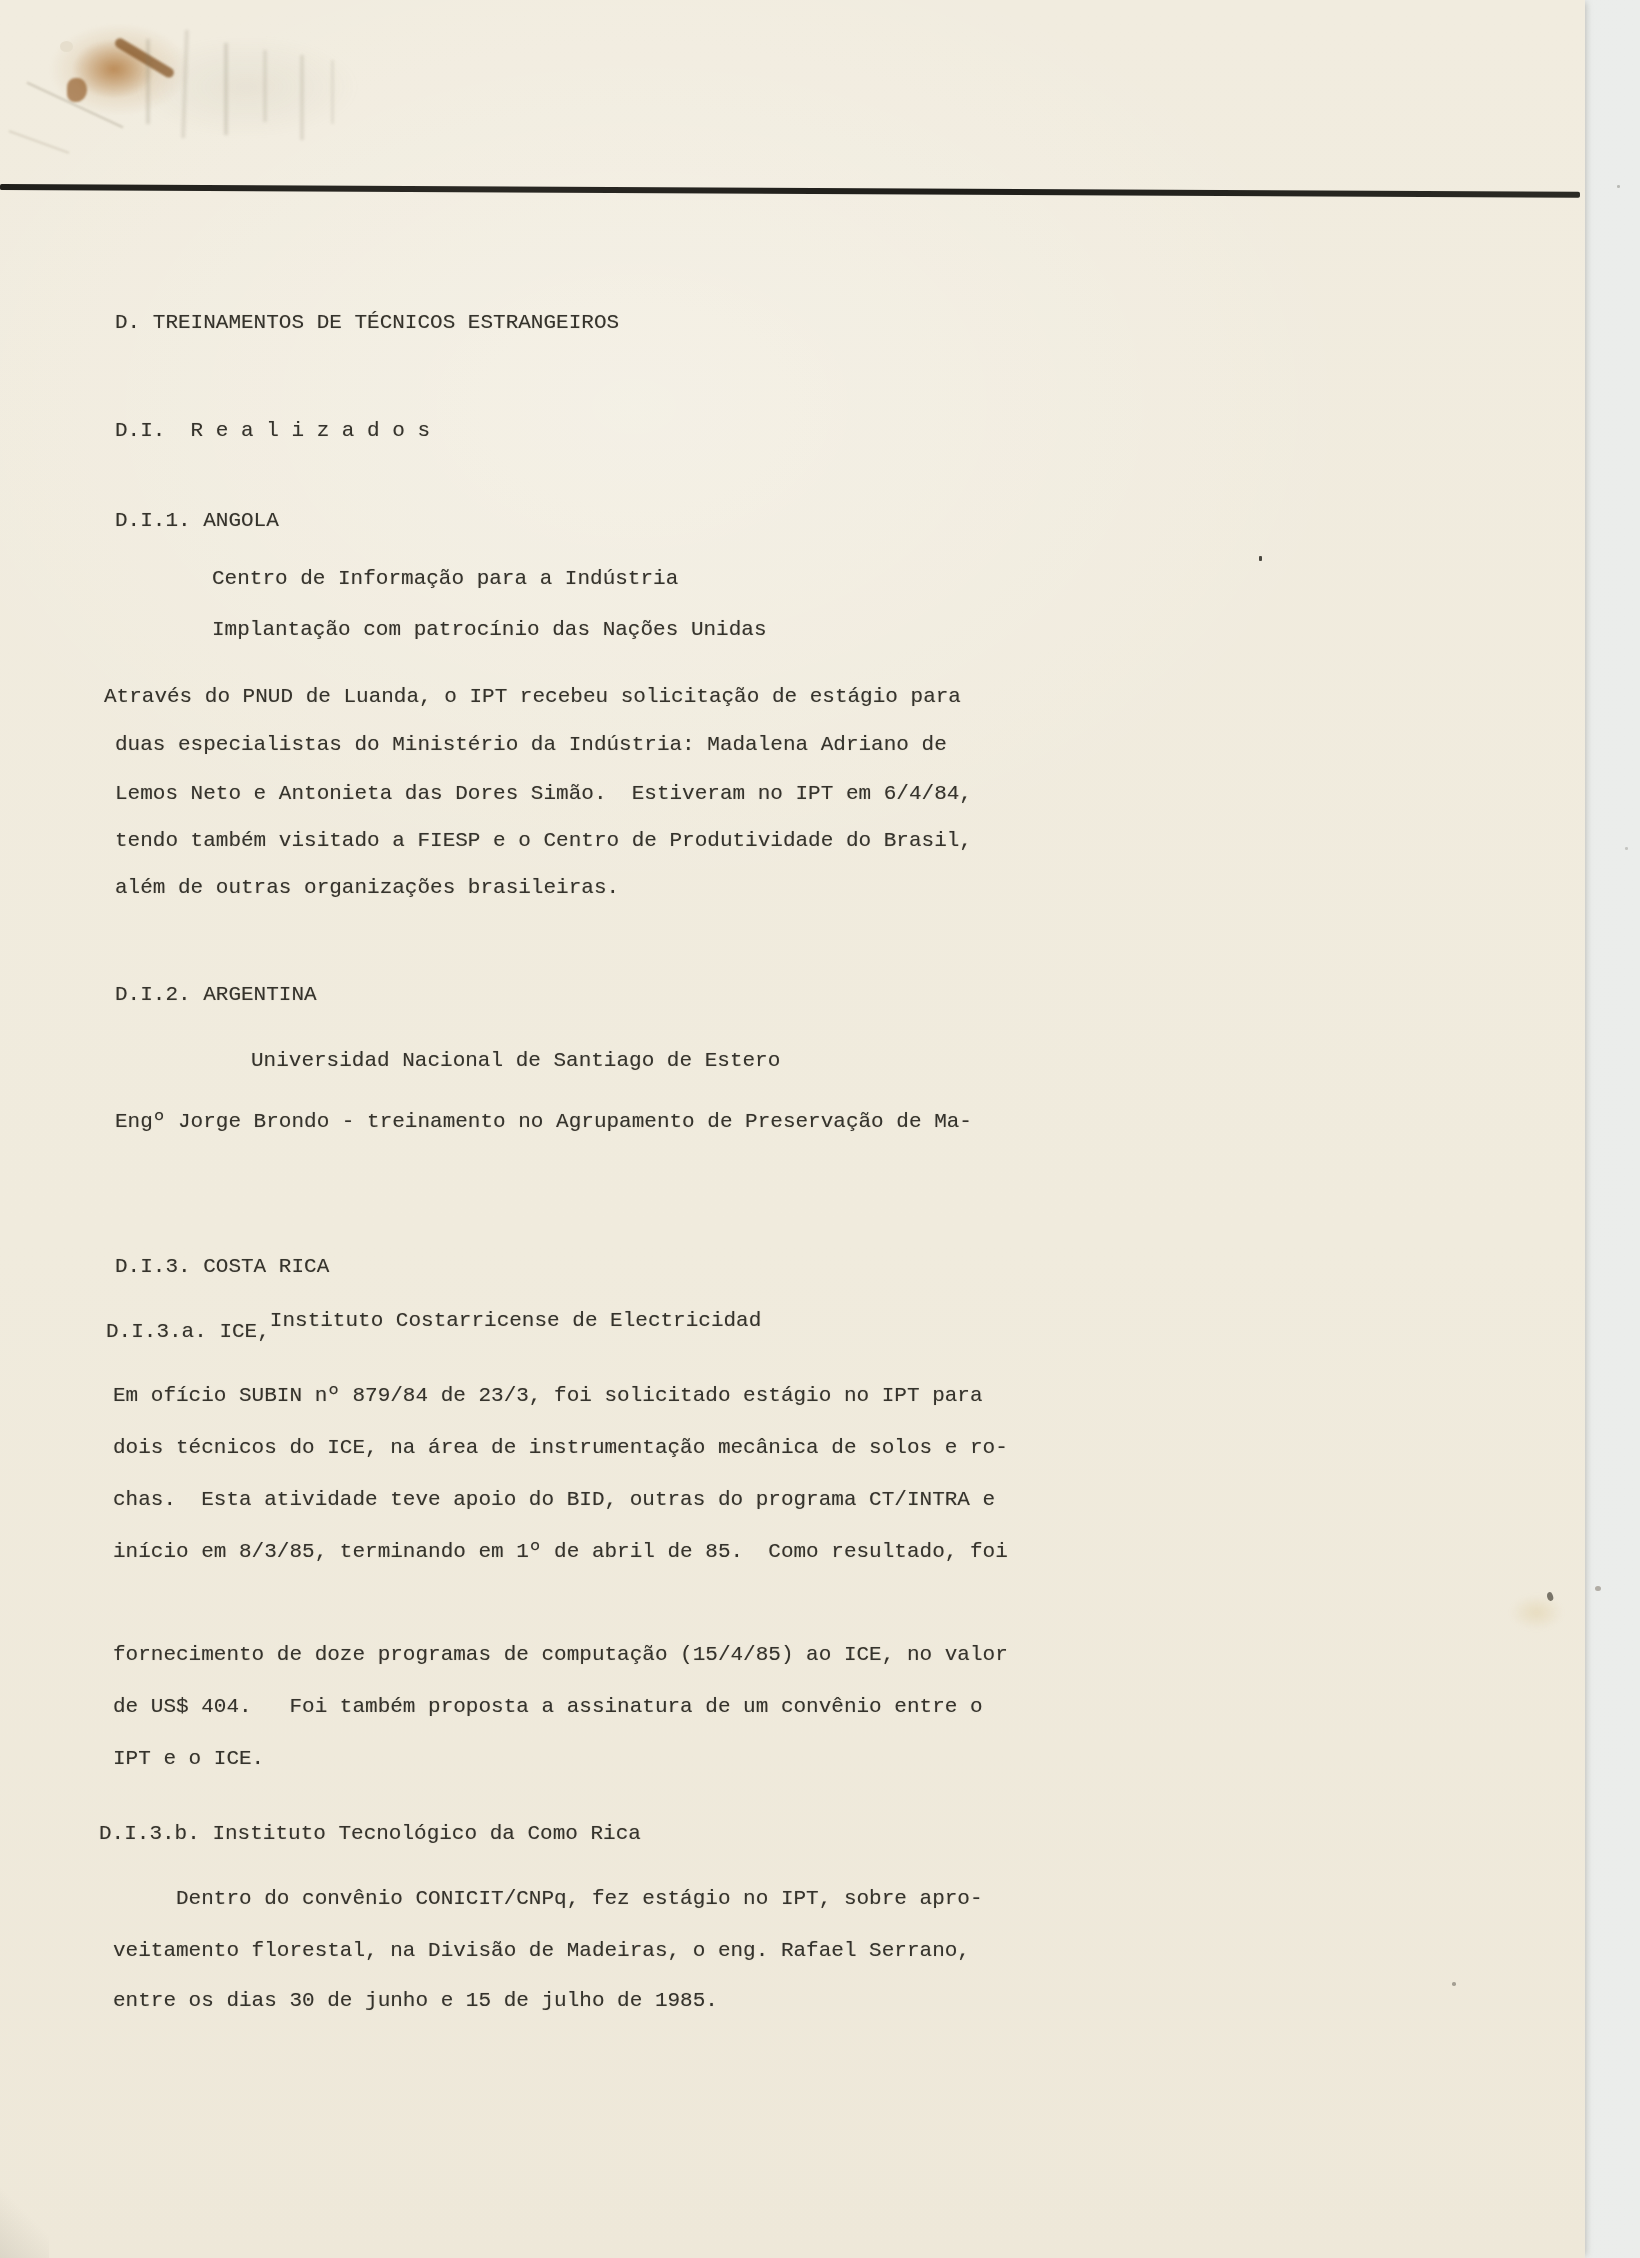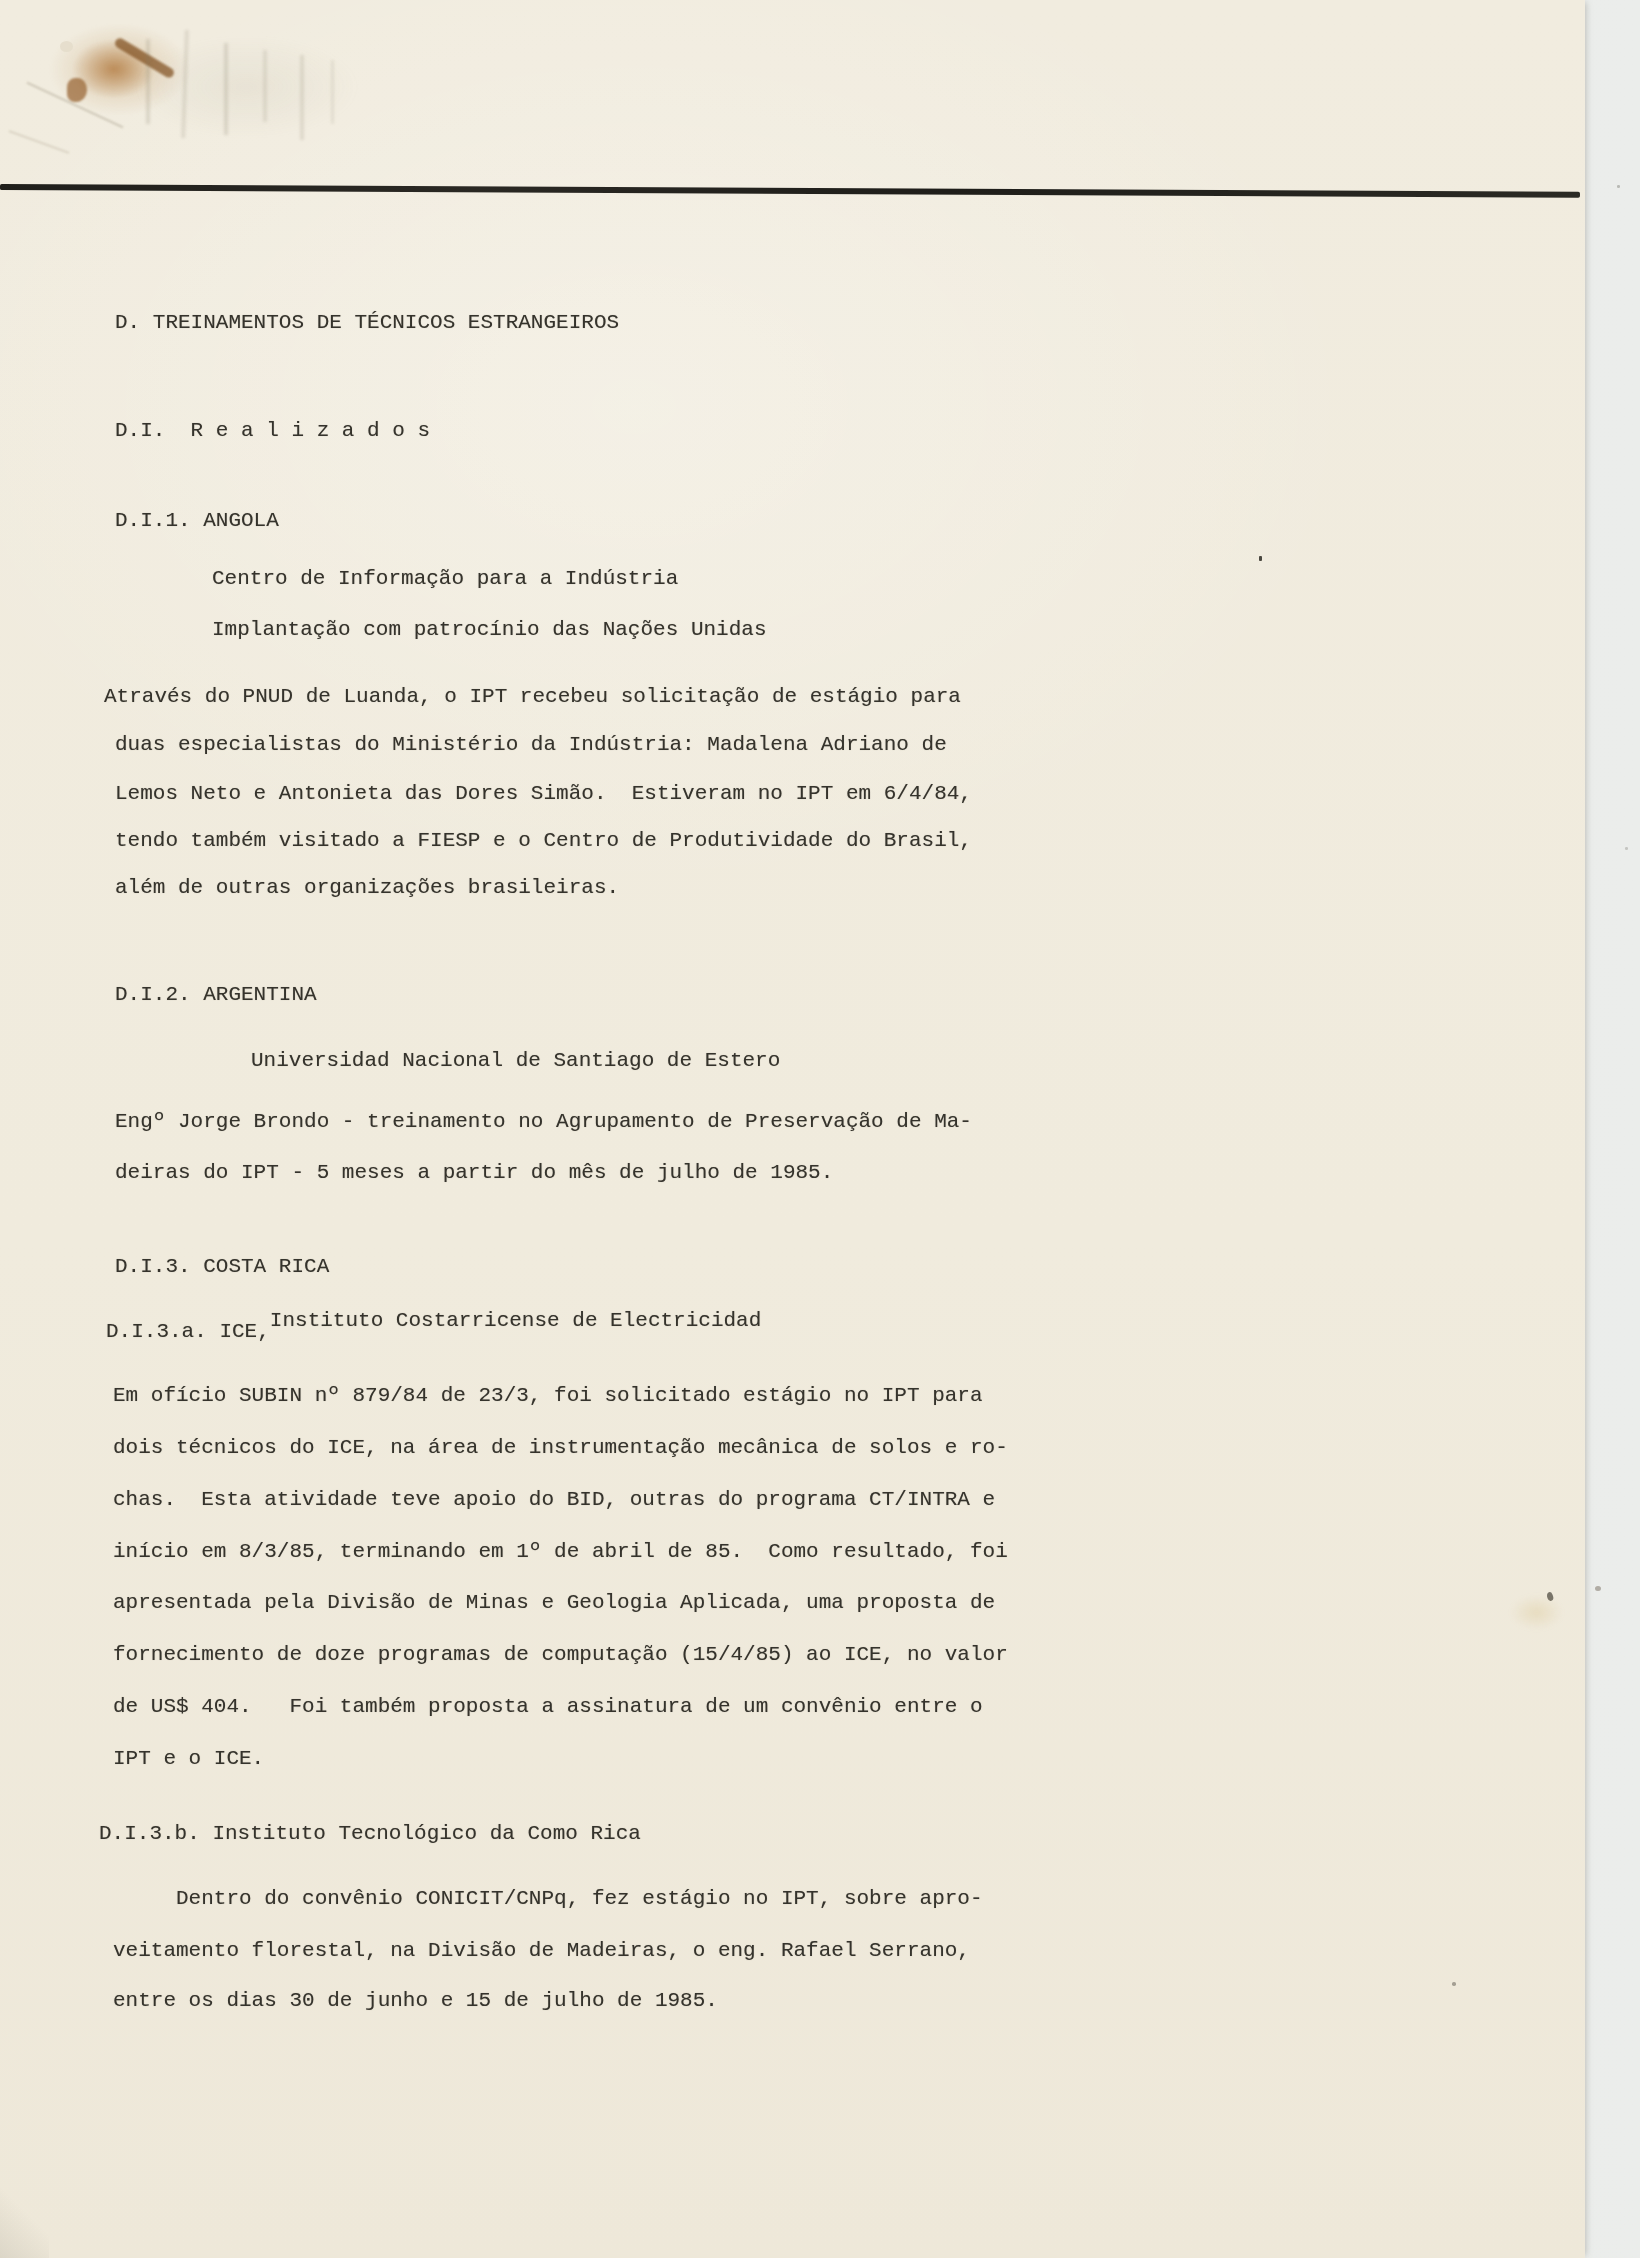--- a/index.html
+++ b/index.html
@@ -104,30 +104,28 @@
   <div class="tline" style="left:212px;top:615px">Implantação com patrocínio das Nações Unidas</div>
   <div class="tline" style="left:104px;top:682px">Através do PNUD de Luanda, o IPT recebeu solicitação de estágio para</div>
   <div class="tline" style="left:115px;top:730px">duas especialistas do Ministério da Indústria: Madalena Adriano de</div>
   <div class="tline" style="left:115px;top:779px">Lemos Neto e Antonieta das Dores Simão.  Estiveram no IPT em 6/4/84,</div>
   <div class="tline" style="left:115px;top:826px">tendo também visitado a FIESP e o Centro de Produtividade do Brasil,</div>
   <div class="tline" style="left:115px;top:873px">além de outras organizações brasileiras.</div>
 
   <div class="tline" style="left:115px;top:980px">D.I.2. ARGENTINA</div>
   <div class="tline" style="left:251px;top:1046px">Universidad Nacional de Santiago de Estero</div>
   <div class="tline" style="left:115px;top:1107px">Engº Jorge Brondo - treinamento no Agrupamento de Preservação de Ma-</div>
-  <div class="tline" style="left:115px;top:1158px">deiras do IPT - 5 meses a partir do mês de julho de 1985.</div>
 
   <div class="tline" style="left:115px;top:1252px">D.I.3. COSTA RICA</div>
 
   <div class="tline" style="left:106px;top:1317px"><span>D.I.3.a. ICE,</span><span class="raised">Instituto Costarricense de Electricidad</span></div>
   <div class="tline" style="left:113px;top:1381px">Em ofício SUBIN nº 879/84 de 23/3, foi solicitado estágio no IPT para</div>
   <div class="tline" style="left:113px;top:1433px">dois técnicos do ICE, na área de instrumentação mecânica de solos e ro-</div>
   <div class="tline" style="left:113px;top:1485px">chas.  Esta atividade teve apoio do BID, outras do programa CT/INTRA e</div>
   <div class="tline" style="left:113px;top:1537px">início em 8/3/85, terminando em 1º de abril de 85.  Como resultado, foi</div>
-  <div class="tline" style="left:113px;top:1588px">apresentada pela Divisão de Minas e Geologia Aplicada, uma proposta de</div>
   <div class="tline" style="left:113px;top:1640px">fornecimento de doze programas de computação (15/4/85) ao ICE, no valor</div>
   <div class="tline" style="left:113px;top:1692px">de US$ 404.   Foi também proposta a assinatura de um convênio entre o</div>
   <div class="tline" style="left:113px;top:1744px">IPT e o ICE.</div>
 
   <div class="tline" style="left:99px;top:1819px">D.I.3.b. Instituto Tecnológico da Como Rica</div>
   <div class="tline" style="left:113px;top:1936px">veitamento florestal, na Divisão de Madeiras, o eng. Rafael Serrano,</div>
   <div class="tline" style="left:113px;top:1884px">     Dentro do convênio CONICIT/CNPq, fez estágio no IPT, sobre apro-</div>
   <div class="tline" style="left:113px;top:1986px">entre os dias 30 de junho e 15 de julho de 1985.</div>
 </div>
 

